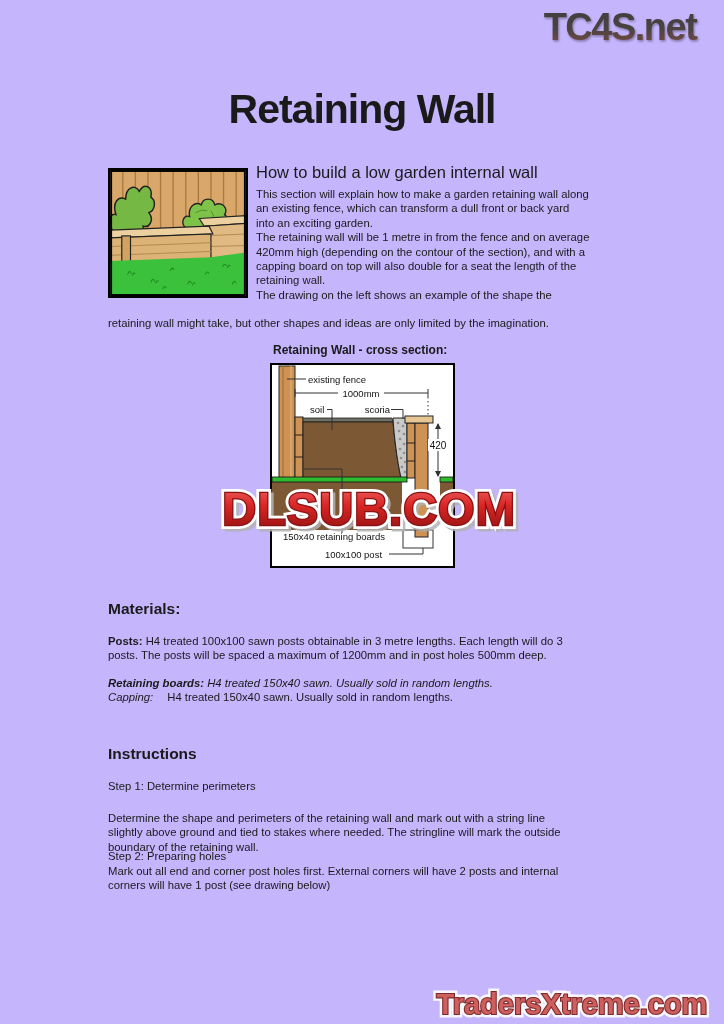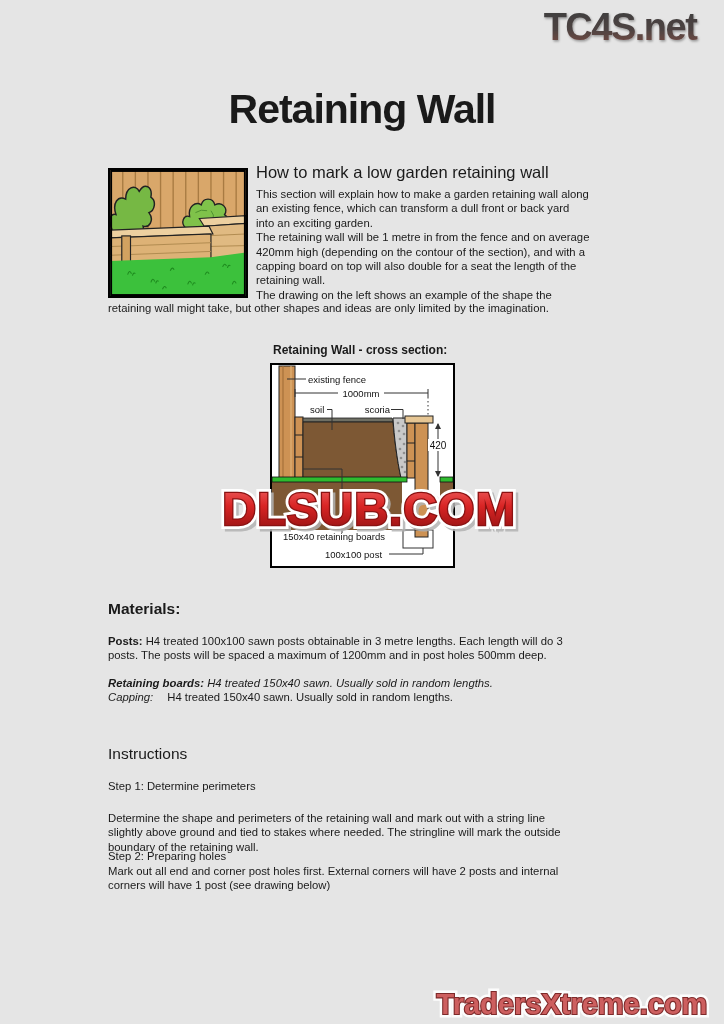--- a/index.html
+++ b/index.html
@@ -1,40 +1,40 @@
 <!DOCTYPE html>
 <html><head>
 <meta charset="utf-8">
 <style>
   * { margin:0; padding:0; box-sizing:border-box; }
   html,body { background:#fff; }
   body { font-family:"Liberation Sans", sans-serif; color:#1a1a1a; }
   #page {
     position:relative; width:724px; height:1024px;
-    background:#e5e5e5; overflow:hidden;
+    background:#c4b5fd; overflow:hidden;
   }
   .abs { position:absolute; }
   .ml  { white-space:pre-line; }
   #title {
     top:86px; left:0; width:724px; text-align:center;
     font-size:41px; font-weight:bold; letter-spacing:-1px;
   }
   #intro-heading { left:256px; top:163px; font-size:16.5px; font-weight:400; }
   #intro-body    { left:256px; top:187px; font-size:11.3px; line-height:14.4px; }
-  #intro-cont    { left:108px; top:301px; font-size:11.3px; line-height:14.4px; }
+  #intro-cont    { left:108px; top:316px; font-size:11.3px; line-height:14.4px; }
   #xsec-heading  { left:273px; top:343px; font-size:12px; font-weight:bold; }
   #illus   { left:108px; top:168px; }
   #illus svg { display:block; border:2px solid #000; }
   #diagram { left:270px; top:363px; }
   #watermark { left:214px; top:480px; }
   #materials-heading    { left:108px; top:600px; font-size:15.5px; font-weight:bold; }
   #materials-body       { left:108px; top:634px; width:540px; font-size:11.3px; line-height:14.4px; }
   #materials-body p.gap { margin-top:13px;font-style:italic; }
   #materials-body .cap-label { font-style:italic; margin-right:14px; }
-  #instructions-heading { left:108px; top:745px; font-size:15.5px; font-weight:normal; }
+  #instructions-heading { left:108px; top:745px; font-size:15.5px; font-weight:bold; }
   .step-title { left:108px; font-size:11.3px; font-weight:normal; }
   .step-body  { left:108px; font-size:11.3px; line-height:14.4px; width:560px; }
   #step1-title { top:780px; } #step1-body { top:794px;margin-top:17px; }
   #step2-title { top:850px; } #step2-body { top:864px; }
   #logo-top    { top:2px;  right:4px; }
   #logo-bottom { top:983px; right:2px; }
   svg text { font-family:"Liberation Sans", sans-serif; }
   .dlabel { font-size:9.5px; fill:#111; }
   .dim    { font-size:10px;  fill:#111; }
   .dline  { stroke:#333; stroke-width:1; fill:none; }
@@ -106,21 +106,21 @@
         <path d="M80,118 q2,-6 4,-1 M85,119 q1,-4 3,-2"></path>
         <path d="M98,108 q2,-5 4,-1"></path>
         <path d="M116,100 q2,-5 4,-1 M121,101 q1,-4 3,-2"></path>
         <path d="M126,118 q2,-6 4,-1"></path>
         <path d="M54,123 q2,-5 4,-1"></path>
       </g>
       <rect x="1" y="1" width="138" height="128" fill="none" stroke="#000" stroke-width="2"></rect>
     </svg>
   </div>
 
-  <div id="intro-heading" class="abs">How to mark a low garden retaining wall</div>
+  <div id="intro-heading" class="abs">How to build a low garden internal wall</div>
   <div id="intro-body" class="abs ml">This section will explain how to make a garden retaining wall along
 an existing fence, which can transform a dull front or back yard
 into an exciting garden.
 The retaining wall will be 1 metre in from the fence and on average
 420mm high (depending on the contour of the section), and with a
 capping board on top will also double for a seat the length of the
 retaining wall.
 The drawing on the left shows an example of the shape the</div>
   <div id="intro-cont" class="abs">retaining wall might take, but other shapes and ideas are only limited by the imagination.</div>
 

